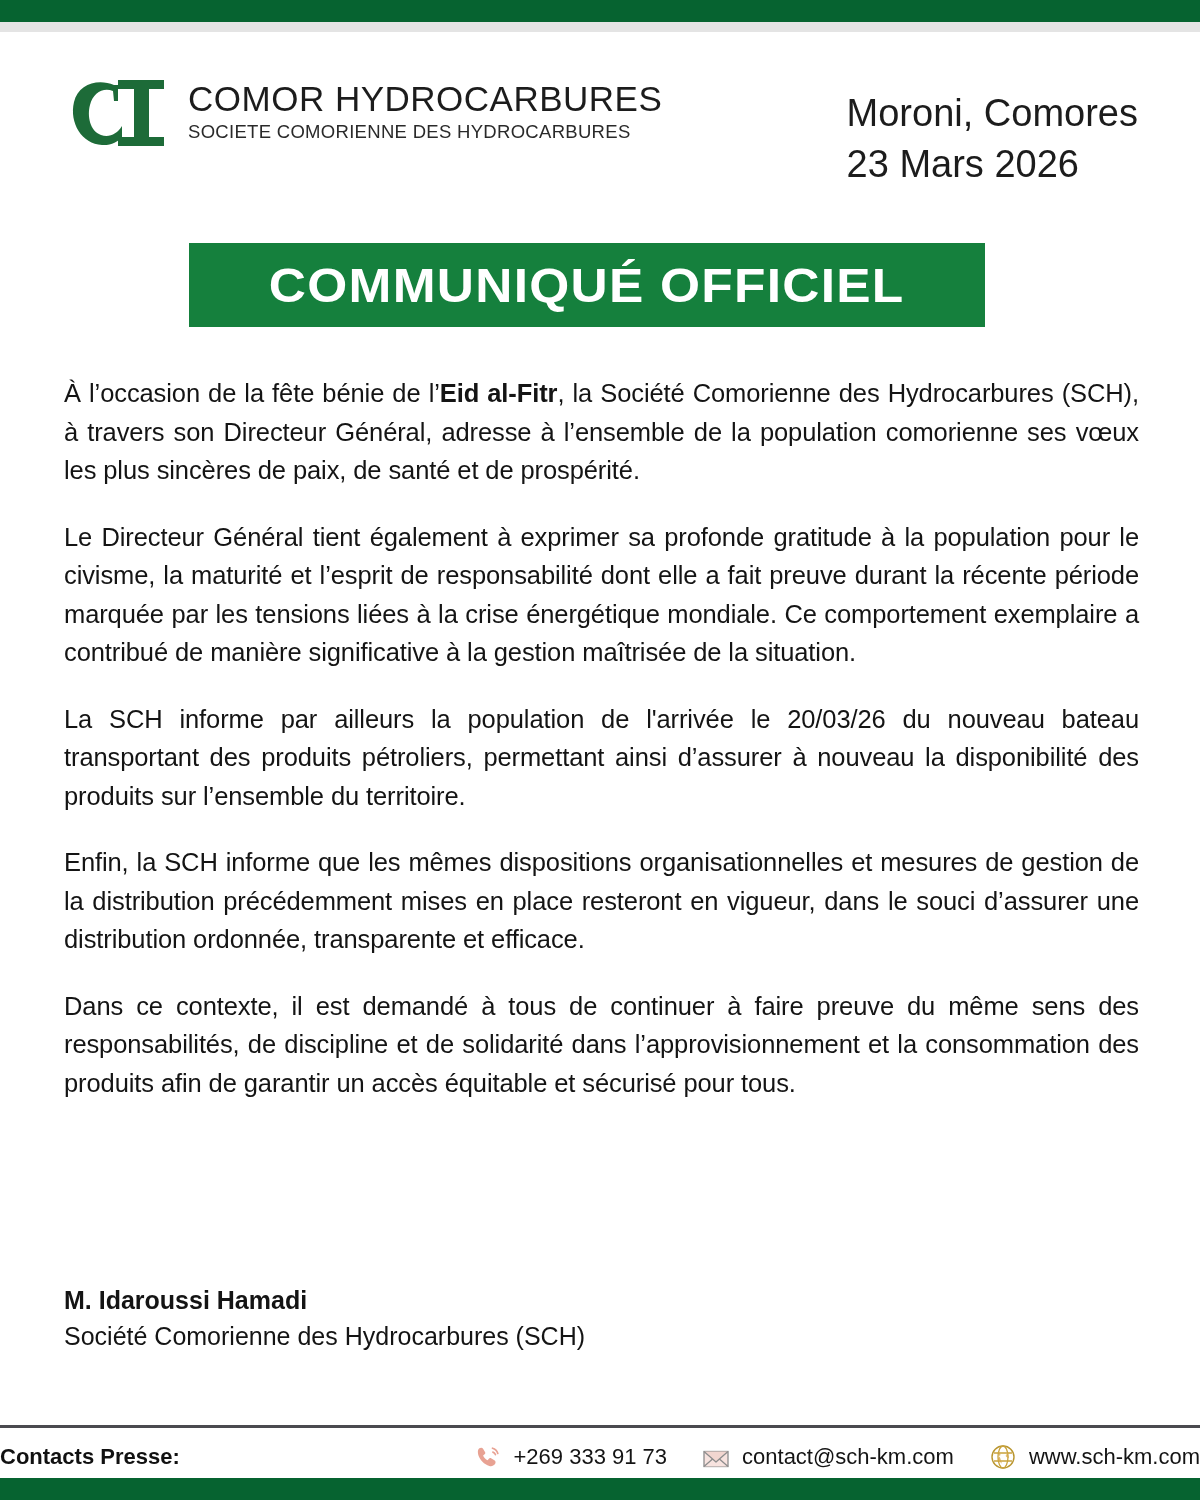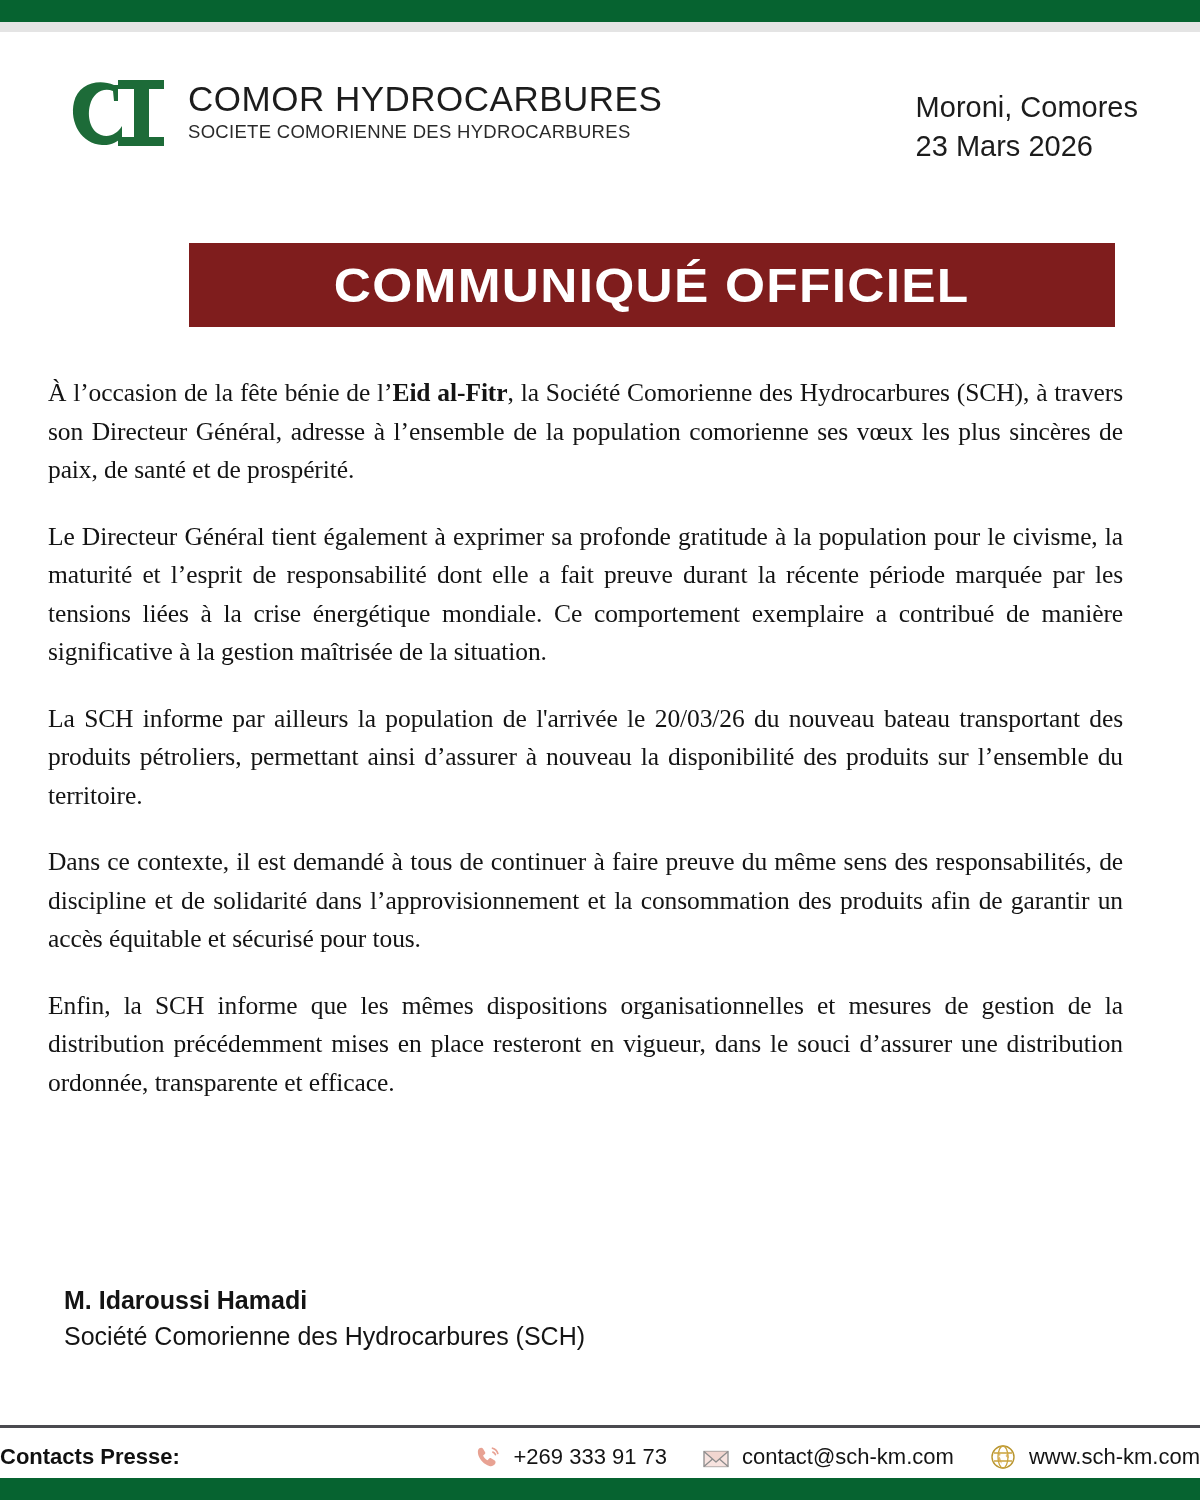--- a/index.html
+++ b/index.html
@@ -63,49 +63,48 @@
     font-weight: 400;
     letter-spacing: 0.3px;
     color: #2a2a2a;
     line-height: 1.35;
     margin-top: 3px;
     white-space: nowrap;
   }
   .place-date {
     position: absolute; right: 62px; top: 26px;
     text-align: left;
-    font-size: 29px;
+    font-size: 38px;
     color: #1c1c1c;
     line-height: 1.33;
     font-weight: 400;
   }
 
   
   .banner {
     position: absolute;
     left: 189px; top: 243px;
-    width: 926px; height: 84px;
-    background: #7f1d1d;
+    width: 796px; height: 84px;
+    background: #15803d;
     display: flex; align-items: center; justify-content: center;
   }
   .banner-text {
     color: #ffffff;
     font-size: 49px;
     font-weight: 700;
     letter-spacing: 1.2px;
     white-space: nowrap;
     transform: scaleX(1.05);
   }
 
   
   .body-area {
     position: absolute;
-    left: 48px; top: 374px;
+    left: 64px; top: 374px;
     width: 1075px;
-    font-family: Liberation Serif, serif;
   }
   .para {
     text-align: justify;
     text-justify: inter-word;
     font-size: 25.5px;
     line-height: 1.51;
     color: #141414;
     margin: 0 0 28px 0;
     letter-spacing: -0.1px;
   }
@@ -187,22 +186,22 @@
   </div>
 
   <div class="banner">
     <div class="banner-text">COMMUNIQUÉ OFFICIEL</div>
   </div>
 
   <div class="body-area" id="body-area">
       <div class="para"><span>À l’occasion de la fête bénie de l’</span><b>Eid al-Fitr</b><span>, la Société Comorienne des Hydrocarbures (SCH), à travers son Directeur Général, adresse à l’ensemble de la population comorienne ses vœux les plus sincères de paix, de santé et de prospérité.</span></div>
       <div class="para"><span>Le Directeur Général tient également à exprimer sa profonde gratitude à la population pour le civisme, la maturité et l’esprit de responsabilité dont elle a fait preuve durant la récente période marquée par les tensions liées à la crise énergétique mondiale. Ce comportement exemplaire a contribué de manière significative à la gestion maîtrisée de la situation.</span></div>
       <div class="para"><span>La SCH informe par ailleurs la population de l'arrivée le 20/03/26 du nouveau bateau transportant des produits pétroliers, permettant ainsi d’assurer à nouveau la disponibilité des produits sur l’ensemble du territoire.</span></div>
+      <div class="para"><span>Enfin, la SCH informe que les mêmes dispositions organisationnelles et mesures de gestion de la distribution précédemment mises en place resteront en vigueur, dans le souci d’assurer une distribution ordonnée, transparente et efficace.</span></div>
       <div class="para"><span>Dans ce contexte, il est demandé à tous de continuer à faire preuve du même sens des responsabilités, de discipline et de solidarité dans l’approvisionnement et la consommation des produits afin de garantir un accès équitable et sécurisé pour tous.</span></div>
-      <div class="para"><span>Enfin, la SCH informe que les mêmes dispositions organisationnelles et mesures de gestion de la distribution précédemment mises en place resteront en vigueur, dans le souci d’assurer une distribution ordonnée, transparente et efficace.</span></div>
     </div>
 
   <div class="signature">
     <div class="sig-name">M. Idaroussi Hamadi</div>
     <div>Société Comorienne des Hydrocarbures (SCH)</div>
   </div>
 
   <div class="footer-rule"></div>
   <div class="footer">
     <div class="footer-label">Contacts Presse:</div>

